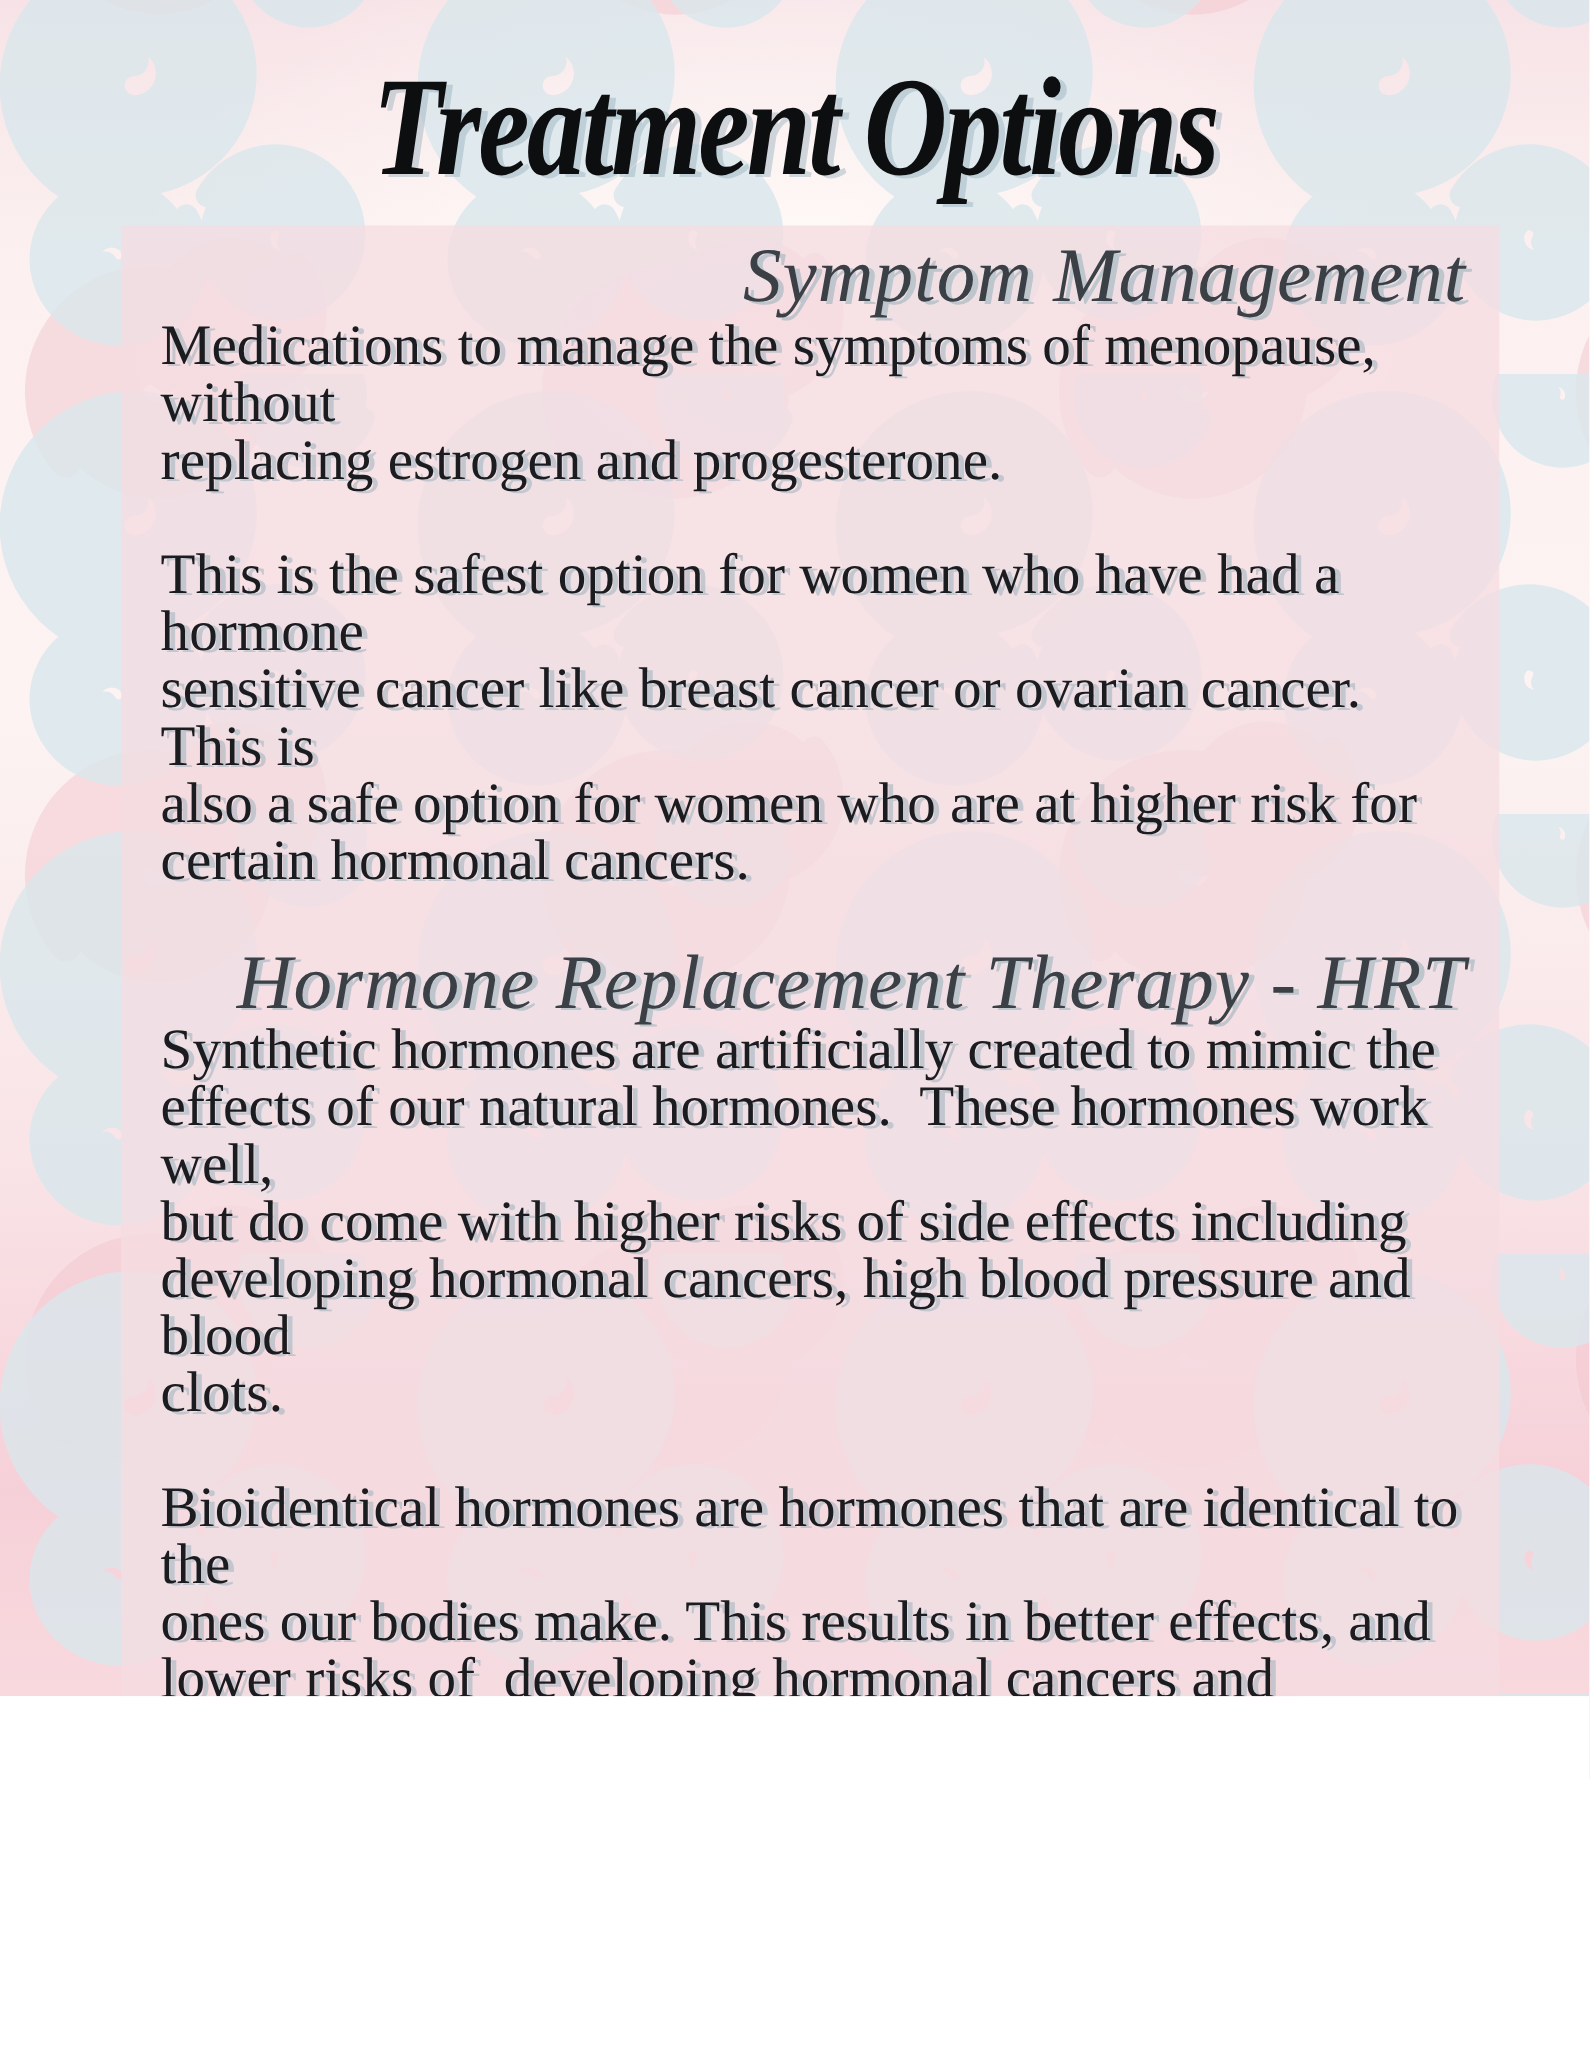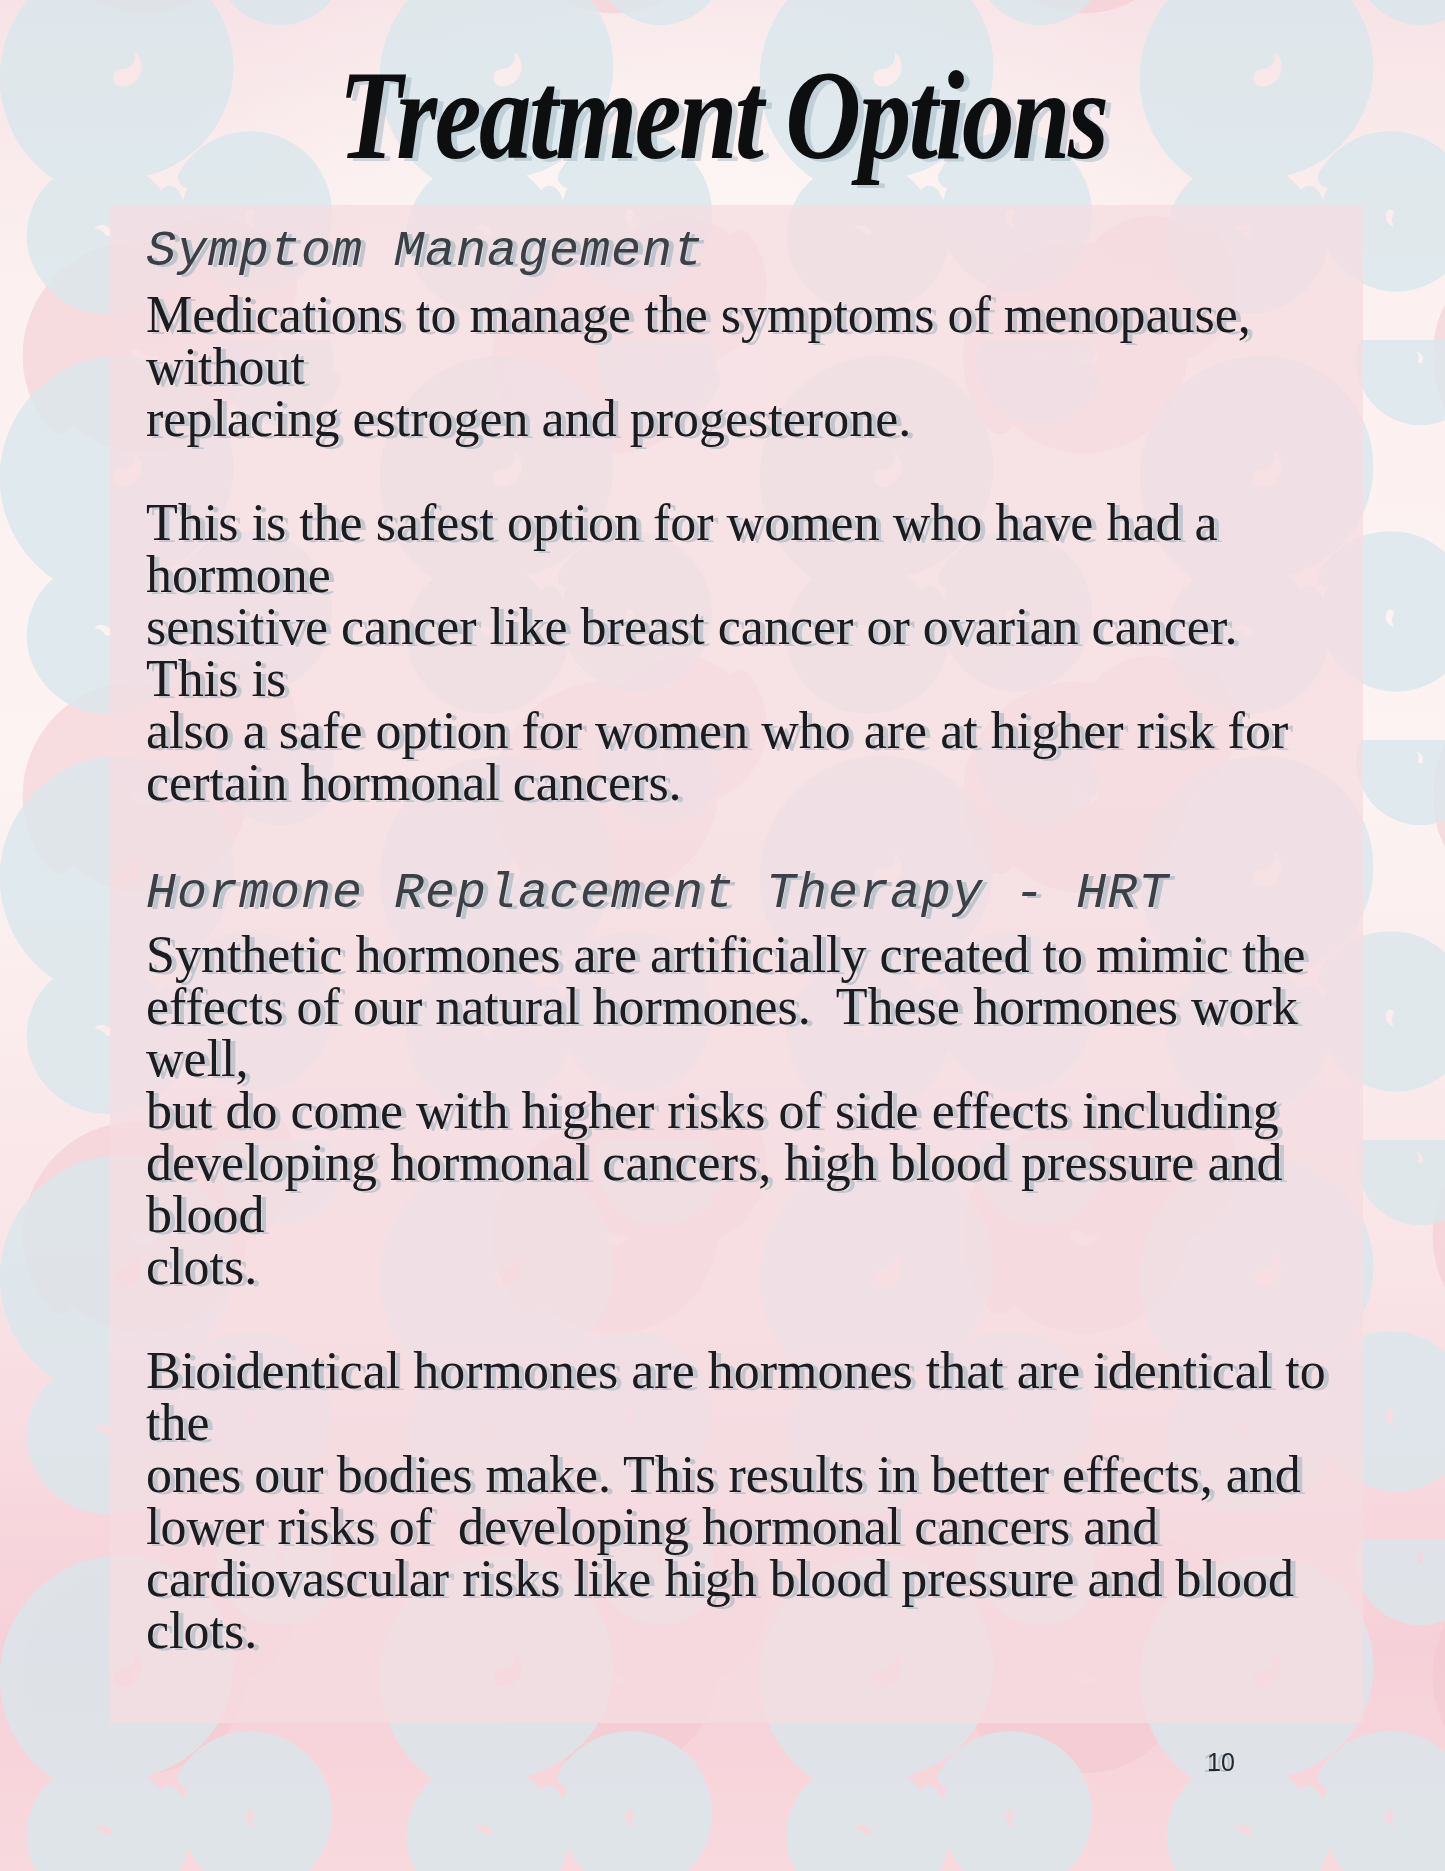--- a/index.html
+++ b/index.html
@@ -1,41 +1,40 @@
 <!DOCTYPE html>
 <html><head>
 <meta charset="utf-8">
 <style>
   html, body { margin:0; padding:0; background:#ffffff; }
   .page {
-    position:relative; width:1445px; height:1871px; overflow:hidden;
+    position:relative; width:1445px; height:1542px; overflow:hidden;
     font-family:"Liberation Serif", serif;
     background:
       radial-gradient(ellipse 55% 35% at 48% 20%, rgba(255,252,250,0.9), rgba(255,252,250,0) 75%),
       linear-gradient(180deg, #f7e3e7 0%, #fcf1f0 16%, #fcf3f2 42%, #f9e4e7 68%, #f6d0d8 88%, #f8d9de 100%);
   }
   .bg-pattern { position:absolute; top:0; left:0; display:block; }
   .title {
     position:absolute; top:44px; left:0; width:100%; margin:0;
     text-align:center; font-style:italic; font-weight:700;
     font-size:128px; line-height:1.12; letter-spacing:-3px; color:#0d0e10;
     transform:scaleX(0.82); transform-origin:50% 50%;
     text-shadow:7px 3px 0 rgba(150,176,188,0.45);
   }
   .panel {
     position:absolute; left:110px; top:205px; width:1253px; height:1518px;
     background:rgba(245,221,226,0.78);
     box-sizing:border-box; padding:8px 30px 0 36px;
   }
   .heading {
-    margin:6px 0 4px; text-align:left;
-    font-style:italic; font-weight:400; font-size:50px; line-height:66px;
+    margin:6px 0 4px; text-align:right;
+    font-style:italic; font-weight:400; font-size:70px; line-height:66px;
     letter-spacing:1px; color:#3a4045;
     text-shadow:5px 2px 0 rgba(148,174,186,0.55);
-    font-family:Liberation Mono, monospace;
   }
   .heading.second { margin-top:48px; margin-bottom:2px; }
   .body-par {
     margin:2px 0 52px; font-size:52px; line-height:52px;
     white-space:pre-wrap; color:#1b1c1f;
     text-shadow:5px 2px 0 rgba(148,174,186,0.5);
   }
   .page-number {
     position:absolute; left:1207px; top:1748px;
     font-family:"Liberation Sans", sans-serif; font-weight:400;

